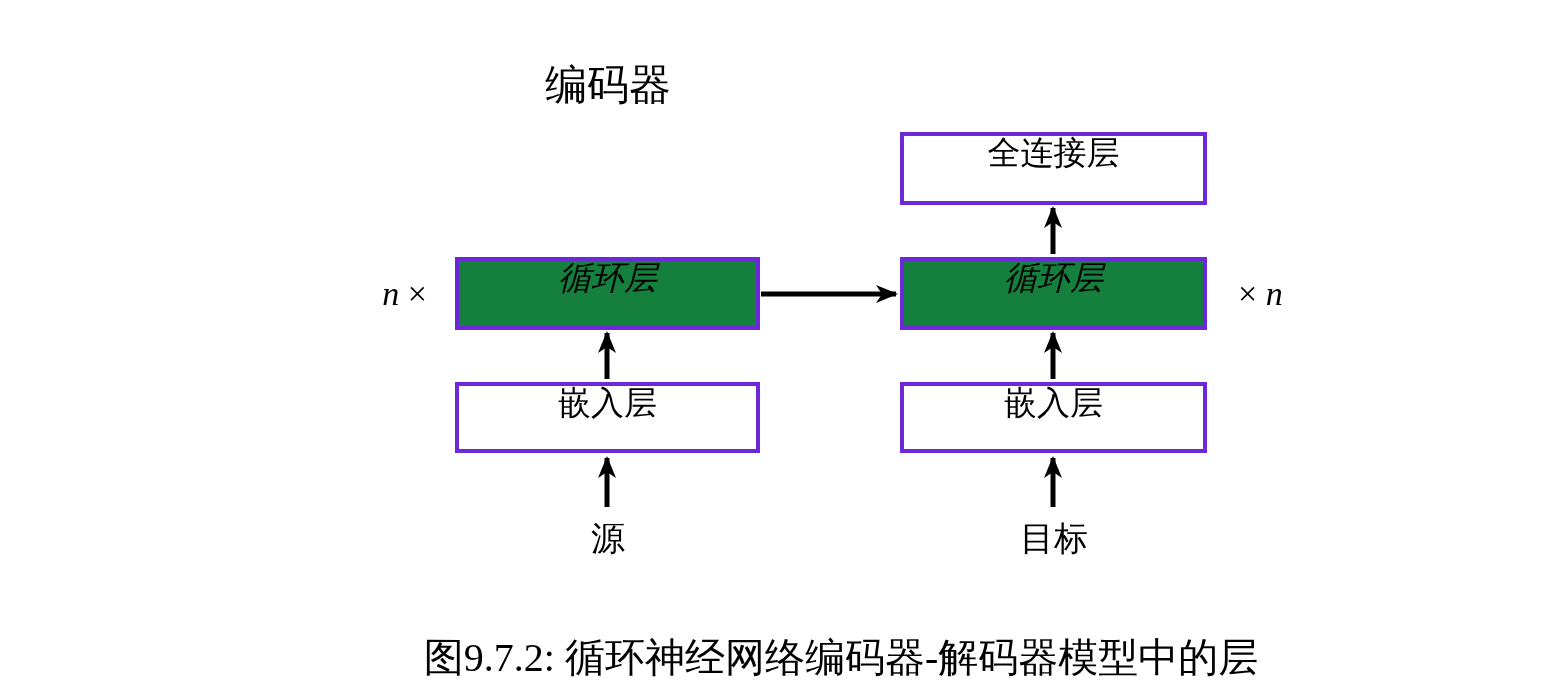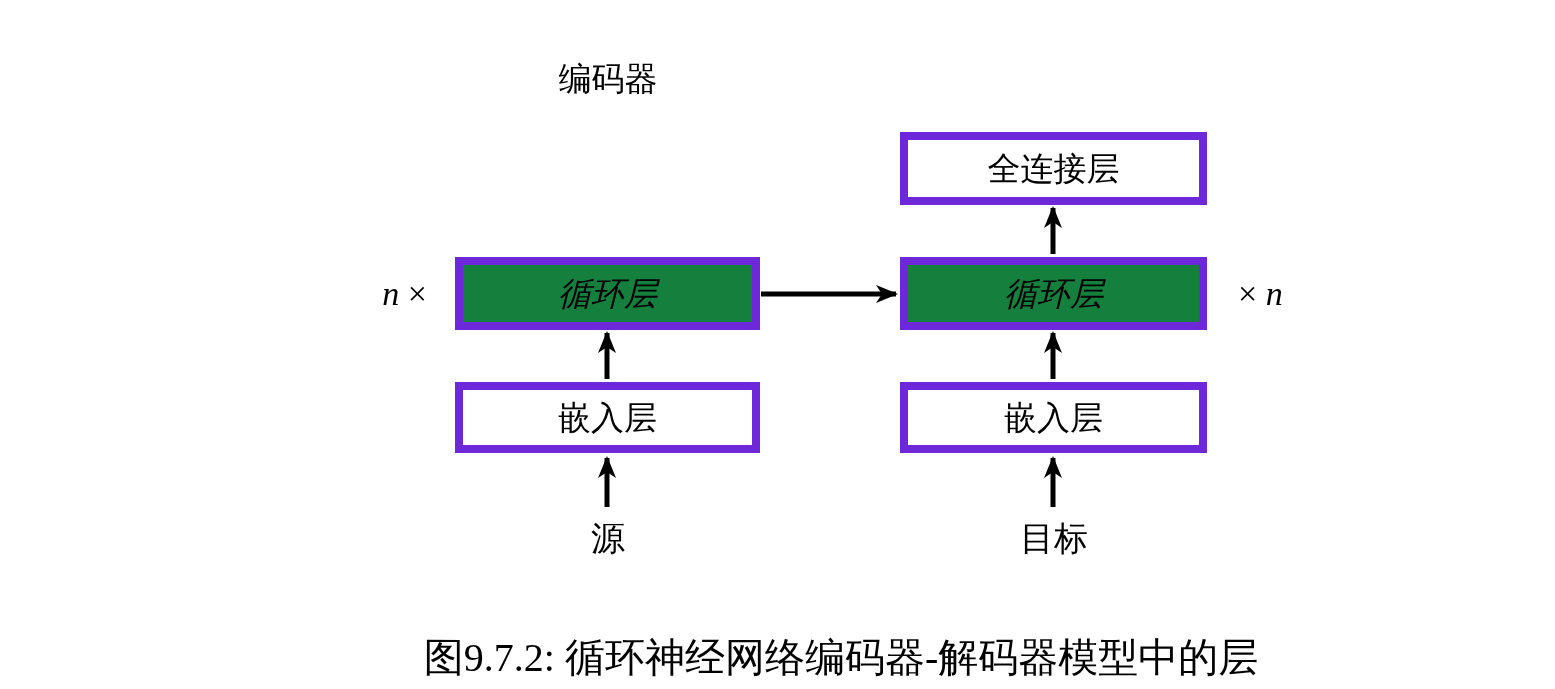--- a/index.html
+++ b/index.html
@@ -12,41 +12,41 @@
     width: 1555px;
     height: 689px;
     background: #ffffff;
     font-family: "Liberation Sans", sans-serif;
     color: #000000;
     overflow: hidden;
   }
   .layer-box {
     position: absolute;
     box-sizing: border-box;
-    border: 8px solid #6d28d9;
+    border: 4px solid #6d28d9;
     background: #ffffff;
     display: flex;
-    align-items: center;
+    align-items: flex-start;
     justify-content: center;
     font-size: 33px;
     line-height: 1;
   }
   .layer-box.recurrent { background: #15803d; font-style: italic; }
 
   .enc-rec { left: 455px; top: 257px; width: 305px; height: 73px; }
   .enc-emb { left: 455px; top: 382px; width: 305px; height: 71px; }
   .dec-fc  { left: 900px; top: 132px; width: 307px; height: 73px; }
   .dec-rec { left: 900px; top: 257px; width: 307px; height: 73px; }
   .dec-emb { left: 900px; top: 382px; width: 307px; height: 71px; }
 
   .col-title {
     position: absolute;
     top: 57px;
     transform: translateX(-50%);
-    font-size: 33px;
+    font-size: 42px;
     white-space: nowrap;
   }
   .enc-title { left: 608px; }
   .dec-title { left: 1050px; }
 
   .io-label {
     position: absolute;
     top: 516px;
     transform: translateX(-50%);
     font-size: 34px;

